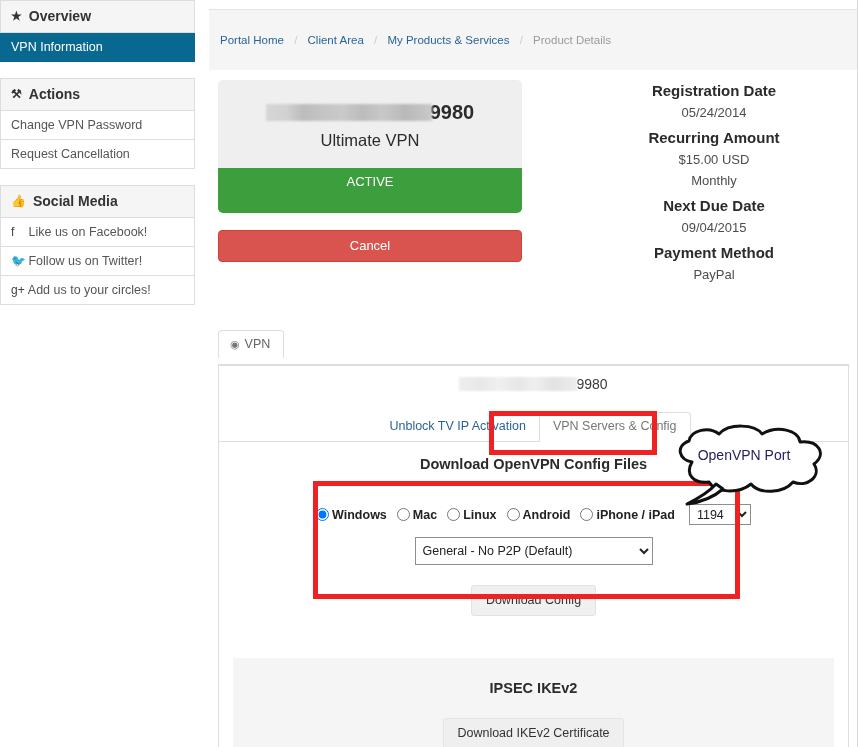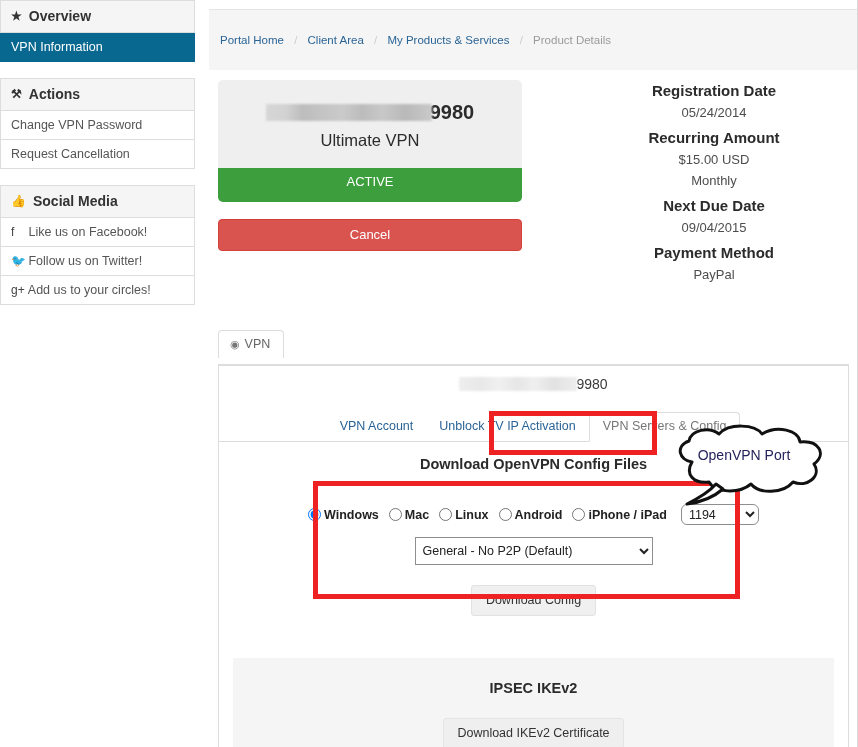--- a/index.html
+++ b/index.html
@@ -123,21 +123,21 @@
   }
   #prod-name {
     margin-top: 9px;
     font-size: 16.5px;
     color: #2b2b2b;
   }
   #prod-status {
     background: #3c9e3c;
     color: #ffffff;
     text-align: center;
-    padding: 6px 0 13px 0;
+    padding: 6px 0 24px 0;
     font-size: 13px;
     border-radius: 0 0 5px 5px;
   }
   #cancel-btn {
     margin-top: 17px;
     background: #d9534f;
     border: 1px solid #d43f3a;
     color: #ffffff;
     width: 100%;
     text-align: center;
@@ -290,21 +290,21 @@
   .radio-line input[type=radio] { margin: 0; }
   select {
     font-family: "Liberation Sans", sans-serif;
     font-size: 12.5px;
     color: #222;
     border: 1px solid #8e8e8e;
     background: #ffffff;
     padding: 1px 3px;
     height: 21px;
   }
-  #port-select { width: 78px; margin-left: 4px; border-radius: 6px; }
+  #port-select { width: 62px; margin-left: 4px; }
   #profile-select { width: 238px; margin-top: 12px; height: 28px; }
   #download-config-btn {
     margin-top: 20px;
     background: #f0f0f0;
     border: 1px solid #e2e2e2;
     color: #333333;
     font-size: 12.5px;
     padding: 7px 14px 8px 14px;
     border-radius: 3px;
     cursor: pointer;
@@ -458,23 +458,20 @@
   <div id="vpn-tab-underline"></div>
 
   <div id="vpn-panel">
 
     <div id="acct-redact">
       <span class="redact-bar-light"></span>
       <span>9980</span>
     </div>
 
     <div id="inner-tabs">
-      <div class="inner-tab">
-        <span>VPN Account</span>
-      </div>
       <div class="inner-tab">
         <span>Unblock TV IP Activation</span>
       </div>
       <div class="inner-tab active">
         <span>VPN Servers &amp; Config</span>
       </div>
     </div>
 
     <div id="config-title">Download OpenVPN Config Files</div>
 

